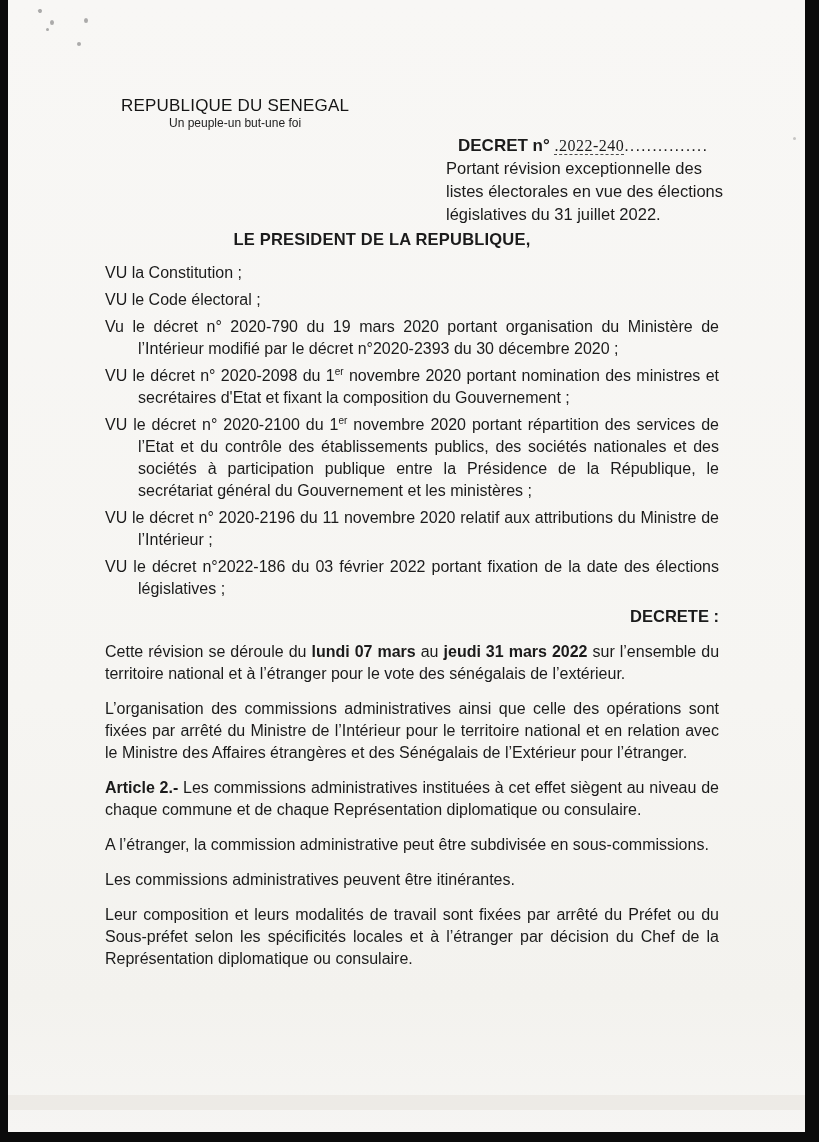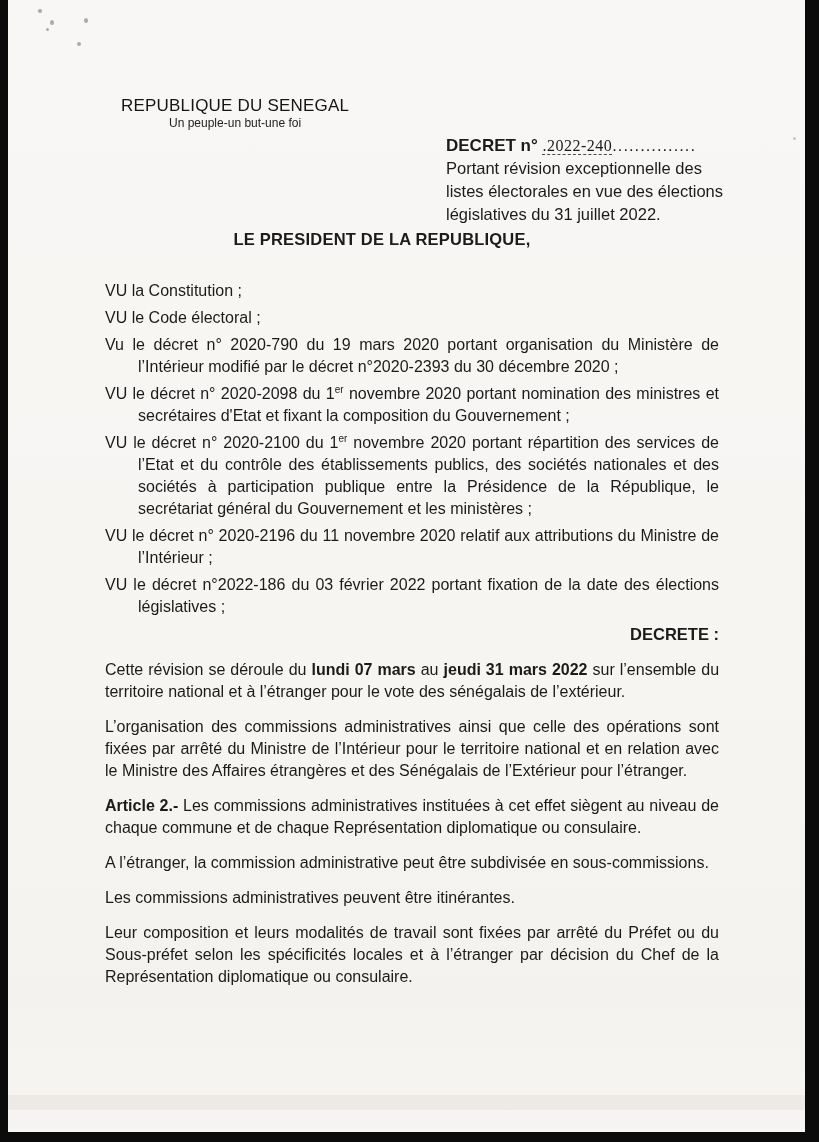--- a/index.html
+++ b/index.html
@@ -13,29 +13,29 @@
     background:linear-gradient(180deg,#f8f7f5 0%,#f6f5f2 62%,#f3f2ee 88%,#f6f5f3 100%);
   }
   .bottom-shade{
     position:absolute;left:0;bottom:22px;width:100%;height:15px;
     background:#e9e7e2;opacity:.75;
   }
   .header-block{position:absolute;left:113px;top:95px;text-align:center;}
   .republic{font-size:17px;line-height:21px;white-space:nowrap;letter-spacing:.2px;color:#151515;}
   .motto{font-size:12px;line-height:15px;color:#222;}
   .decree-block{position:absolute;left:438px;top:134px;width:292px;font-size:16.5px;line-height:23px;}
-  .decree-label{font-weight:bold;font-size:17px;}
+  .decree-label{font-weight:bold;font-size:17px;margin-left:12px;}
   .typed{font-family:"Liberation Serif",serif;font-size:16px;border-bottom:1px dashed #4a4a4a;letter-spacing:.5px;}
   .dots{letter-spacing:1px;}
   .president-heading{
     position:absolute;left:64px;top:230px;width:620px;text-align:center;
     font-weight:bold;font-size:16.5px;letter-spacing:.2px;
   }
   .flow{
-    position:absolute;left:97px;top:280px;width:614px;
+    position:absolute;left:97px;top:262px;width:614px;
     font-size:16px;line-height:22px;text-align:justify;
   }
   .visa{margin:0 0 5px 0;padding-left:33px;text-indent:-33px;}
   .report{margin:13px 0 14px 0;text-align:left;}
   .decrete-heading{margin:0 0 14px 0;text-align:right;font-weight:bold;font-size:16.5px;}
   .para{margin:0 0 13px 0;}
   .b{font-weight:bold;}
   sup{font-size:10px;line-height:0;vertical-align:super;}
   .mark{position:absolute;background:#6b6b6b;opacity:.55;border-radius:50%;}
   .m1{left:38px;top:9px;width:4px;height:4px;transform:rotate(20deg);}

